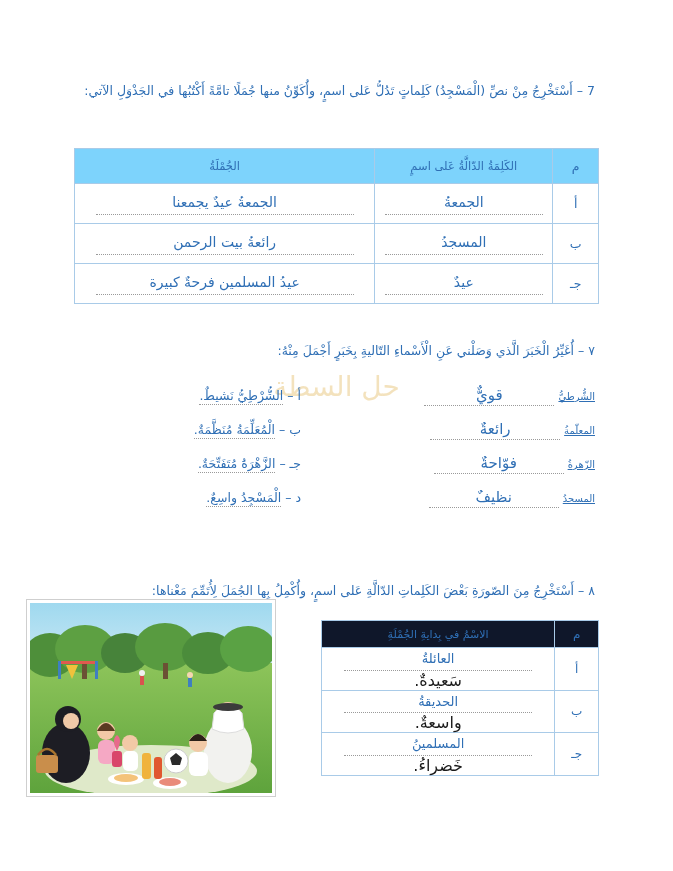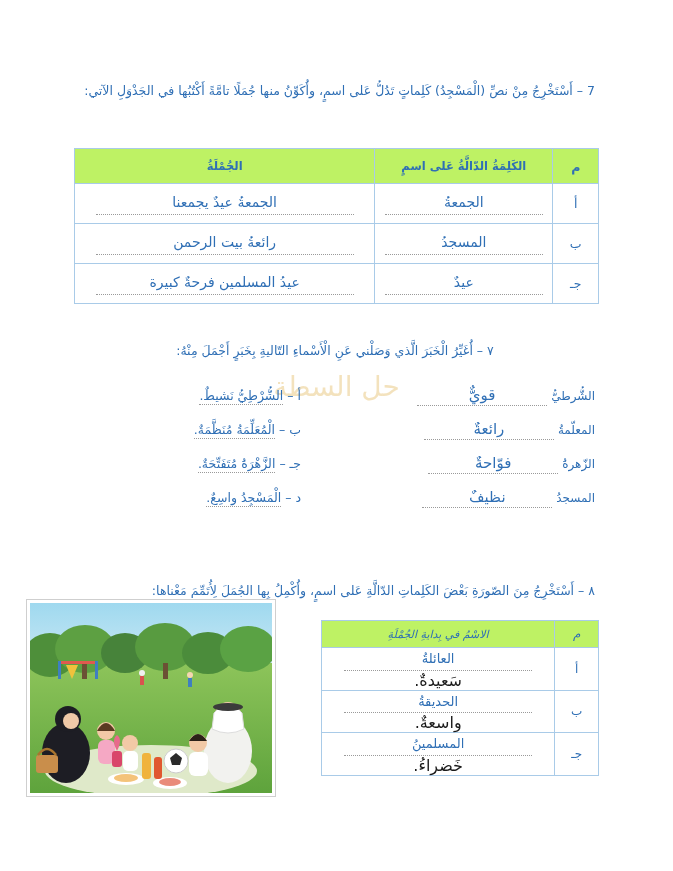--- a/index.html
+++ b/index.html
@@ -53,21 +53,20 @@
     position: absolute;
     top: 80px;
     right: 78px;
     width: 520px;
   }
   .q7 {
     position: absolute;
     top: 340px;
     right: 78px;
     width: 520px;
-    text-align: center;
   }
   .q8 {
     position: absolute;
     top: 580px;
     right: 78px;
     width: 530px;
   }
 
   
   table.tbl {
@@ -80,25 +79,25 @@
     text-align: center;
     vertical-align: middle;
   }
   .t6 {
     position: absolute;
     top: 148px;
     right: 74px;
     width: 525px;
   }
   .t6 th {
-    background: #bef264;
+    background: #7dd3fc;
     color: #2f6fb5;
     font-size: 11.5px;
     height: 34px;
-    font-weight: bold;
+    font-weight: normal;
   }
   .t6 td { height: 39px; }
   .t6 .c-m { width: 46px; color: #2f6fb5; font-size: 12.5px; }
   .t6 .c-word { width: 178px; }
   .t6 .c-sent { width: 301px; }
 
   .ans {
     color: #2f6fb5;
     font-size: 14px;
     display: inline-block;
@@ -139,22 +138,23 @@
   .q7fill {
     flex: 1;
     display: flex;
     align-items: baseline;
     justify-content: flex-start;
     gap: 4px;
     direction: rtl;
   }
   .q7subj {
     color: #2f6fb5;
-    font-size: 12px;
+    font-size: 10px;
     white-space: nowrap;
+    text-decoration: underline;
   }
   .q7pred {
     color: #2f6fb5;
     font-size: 15px;
     border-bottom: 1.4px dotted #9a9a9a;
     padding: 0 6px 1px 6px;
     min-width: 118px;
     text-align: center;
     white-space: nowrap;
   }
@@ -173,26 +173,25 @@
   }
   .photo svg { display: block; width: 100%; height: 100%; }
 
   .t8 {
     position: absolute;
     top: 620px;
     right: 74px;
     width: 278px;
   }
   .t8 th {
-    background: #bef264;
+    background: #0f172a;
     color: #2f6fb5;
     font-size: 11px;
     height: 26px;
     font-weight: normal;
-    font-style: italic;
   }
   .t8 td { height: 28px; }
   .t8 .c-m { width: 44px; color: #2f6fb5; font-size: 12px; }
   .t8 .c-sent { width: 234px; }
   .t8 .ans { font-size: 13px; min-width: 180px; }
 </style>
 </head>
 <body>
 
 <div class="page">

